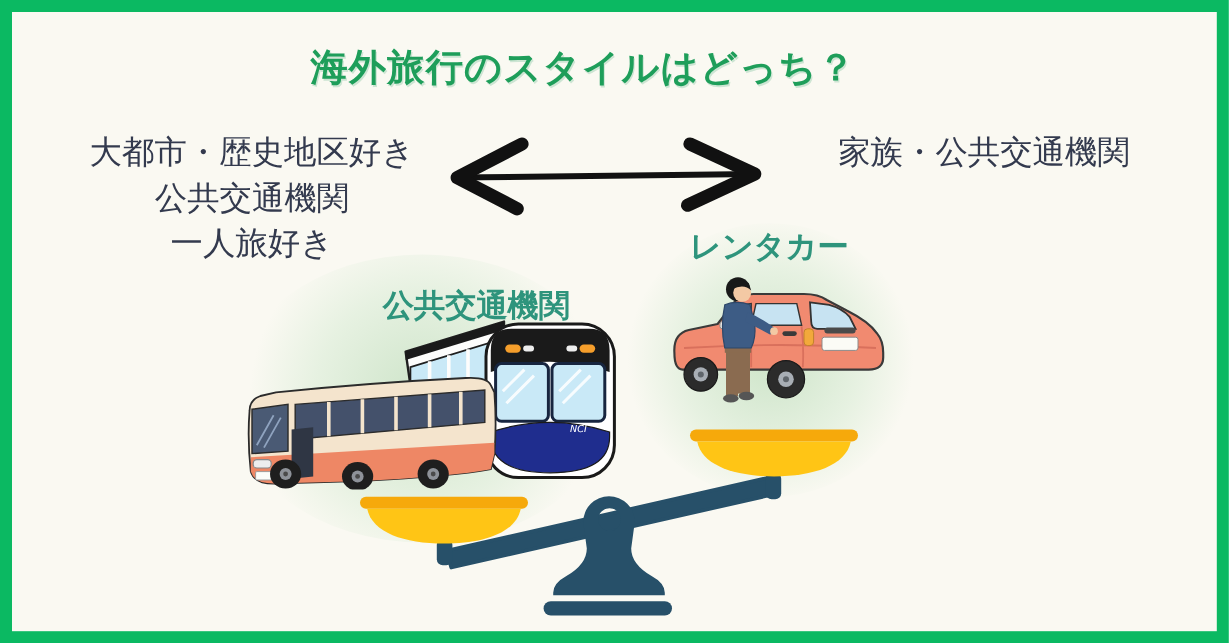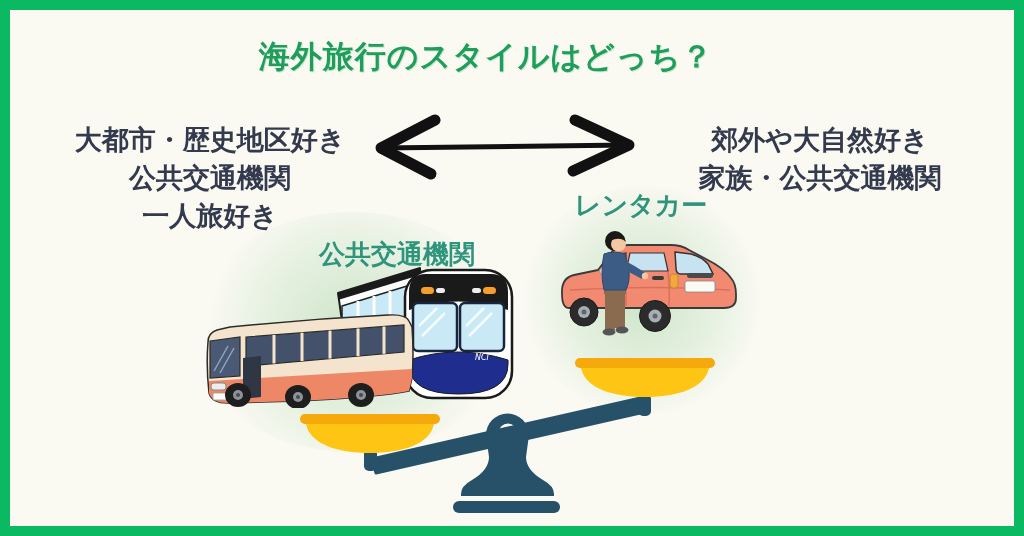--- a/index.html
+++ b/index.html
@@ -3,22 +3,22 @@
 <meta charset="utf-8">
 <style>
   html,body{margin:0;padding:0;}
   body{font-family:"DejaVu Sans","Liberation Sans",sans-serif;}
   .frame{position:relative;width:1024px;height:536px;background:var(--frame-green,#0BB962);overflow:hidden;}
   .canvas{position:absolute;inset:10px;background:var(--background,#FAF9F2);}
   .abs{position:absolute;}
   .title{position:absolute;left:10px;top:36px;width:912px;text-align:center;
          font-weight:bold;font-size:31px;letter-spacing:1px;
          color:var(--title-green,#1E9E5A);text-shadow:1px 1px 0 rgba(0,140,70,0.18);margin-left:20px;}
-  .traits{position:absolute;text-align:center;font-weight:bold;font-size:27px;
-          line-height:38px;color:var(--text-navy,#333A4E);margin-top:12px;}
+  .traits{position:absolute;text-align:center;font-weight:normal;font-size:27px;
+          line-height:38px;color:var(--text-navy,#333A4E);}
   .pan-label{position:absolute;text-align:center;font-weight:bold;font-size:26px;
              color:var(--label-teal,#2E947C);}
   .glow{position:absolute;border-radius:50%;
         background:radial-gradient(circle at 50% 50%, rgba(203,227,199,0.95) 0%, rgba(222,238,218,0.70) 45%, rgba(250,249,242,0) 72%);}
   svg{display:block;}
 </style>
 </head>
 <body>
 
 <div class="frame">
@@ -29,21 +29,20 @@
 
   <div class="title">海外旅行のスタイルはどっち？</div>
 
   <div class="traits" style="left:40px;top:109px;width:340px;">
     <div>大都市・歴史地区好き</div>
     <div>公共交通機関</div>
     <div>一人旅好き</div>
   </div>
 
   <div class="traits" style="left:650px;top:109px;width:340px;">
-    <div>郊外や大自然好き</div>
     <div>家族・公共交通機関</div>
   </div>
 
   <svg class="abs" style="left:373px;top:110px;" width="265" height="75" viewBox="0 0 265 75">
     <path d="M8 38 L256 35" stroke="#111" stroke-width="5" fill="none" stroke-linecap="round"></path>
     <path d="M62 10 L8 38 L58 64" fill="none" stroke="#111" stroke-width="11" stroke-linecap="round" stroke-linejoin="round"></path>
     <path d="M202 10 L256 35 L200 61" fill="none" stroke="#111" stroke-width="11" stroke-linecap="round" stroke-linejoin="round"></path>
   </svg>
 
   <svg class="abs" style="left:280px;top:353px;" width="460" height="180" viewBox="0 0 460 180">

